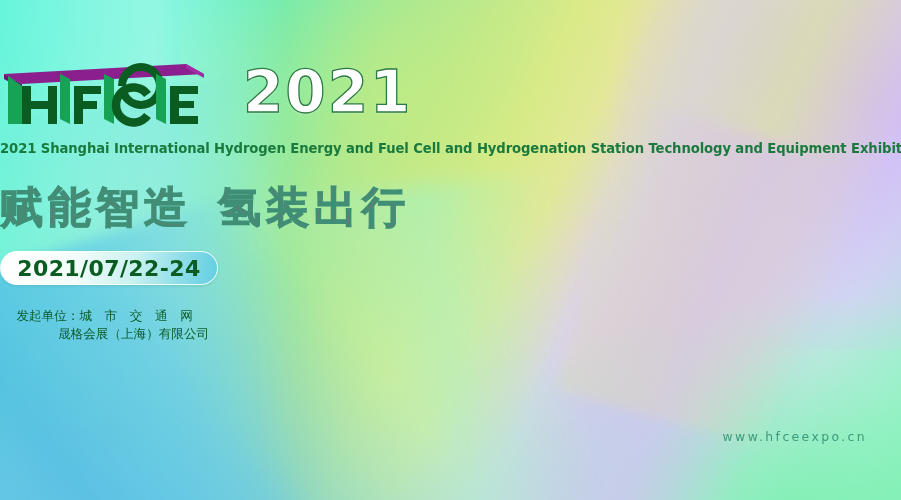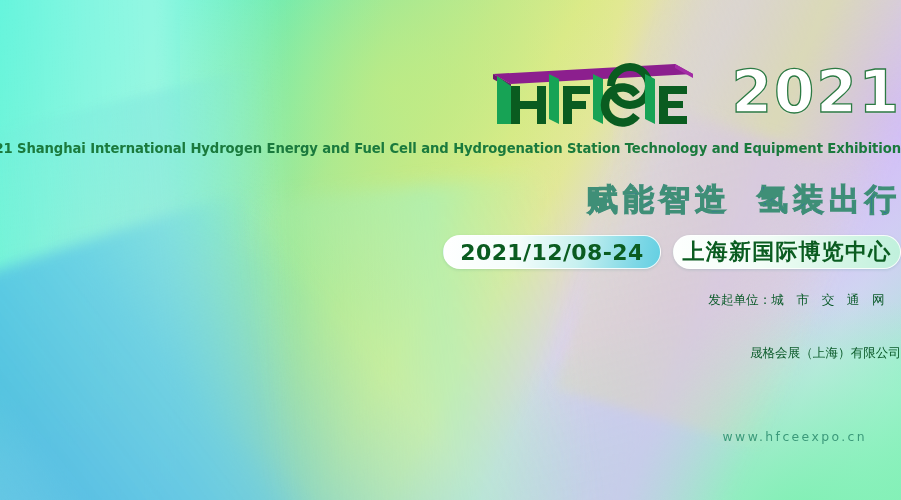--- a/index.html
+++ b/index.html
@@ -92,21 +92,21 @@
     left:30%; top:36%; width:46%; height:90%;
     background:linear-gradient(88deg, rgba(168,244,208,0) 0%, rgba(160,243,200,.55) 45%, rgba(176,246,212,0) 74%);
     transform:rotate(-6deg);
     filter:blur(9px);
   }
 
   
   .content {
     position:relative; z-index:5;
     width:901px; height:500px;
-    display:flex; flex-direction:column; align-items:flex-end;
+    display:flex; flex-direction:column; align-items:flex-start;
   }
 
   
   .logo-row {
     margin-top:52px;
     display:flex; align-items:flex-start; gap:38px;
     height:82px;
   }
   .hfce-logo { position:relative; width:205px; height:78px; }
   .hfce-logo svg { display:block; }
@@ -138,22 +138,22 @@
     font-size:13.2px; font-weight:bold;
     color:#1a7a3d;
     letter-spacing:-0.1px;
     white-space:nowrap;
   }
 
   
   .slogan {
     margin-top:23px;
     font-family:"DejaVu Sans", sans-serif;
-    font-size:31px; font-weight:bold;
-    color:#1d4ed8;
+    font-size:43px; font-weight:bold;
+    color:#737373;
     -webkit-text-stroke:1.1px #3f8f77;
     letter-spacing:5px;
     white-space:nowrap;
   }
   .slogan .gap { display:inline-block; width:26px; }
 
   
   .pill-row {
     margin-top:14px;
     display:flex; align-items:center; gap:12px;
@@ -185,21 +185,21 @@
   .org-block {
     margin-top:22px;
     text-align:center;
     font-family:"DejaVu Sans", sans-serif;
     font-size:12.6px;
     color:#0b5b2a;
     line-height:17.5px;
     font-weight:normal;
   }
   .org-line { white-space:nowrap; }
-  .org-line.indent { padding-left:58px;margin-top:35px; }
+  .org-line.indent { padding-left:58px; }
 
   
   .site-url {
     position:absolute;
     right:34px; bottom:56px;
     font-family:"DejaVu Sans", sans-serif;
     font-size:12.4px;
     letter-spacing:2.4px;
     color:#3b9a7a;
     z-index:6;
@@ -261,22 +261,21 @@
       </div>
 
       <div class="year">2021</div>
     </div>
 
     <div class="en-title">2021 Shanghai International Hydrogen Energy and Fuel Cell and Hydrogenation Station Technology and Equipment Exhibition</div>
 
     <div class="slogan"><span>赋能智造</span><span class="gap"></span><span>氢装出行</span></div>
 
     <div class="pill-row">
-      <div class="pill pill-date">2021/12/08-24</div>
-      <div class="pill pill-venue">上海新国际博览中心</div>
+      <div class="pill pill-date">2021/07/22-24</div>
     </div>
 
     <div class="org-block">
       <div class="org-line">发起单位：城　市　交　通　网</div>
       <div class="org-line indent">晟格会展（上海）有限公司</div>
     </div>
 
   </div>
 
   <div class="site-url">www.hfceexpo.cn</div>

